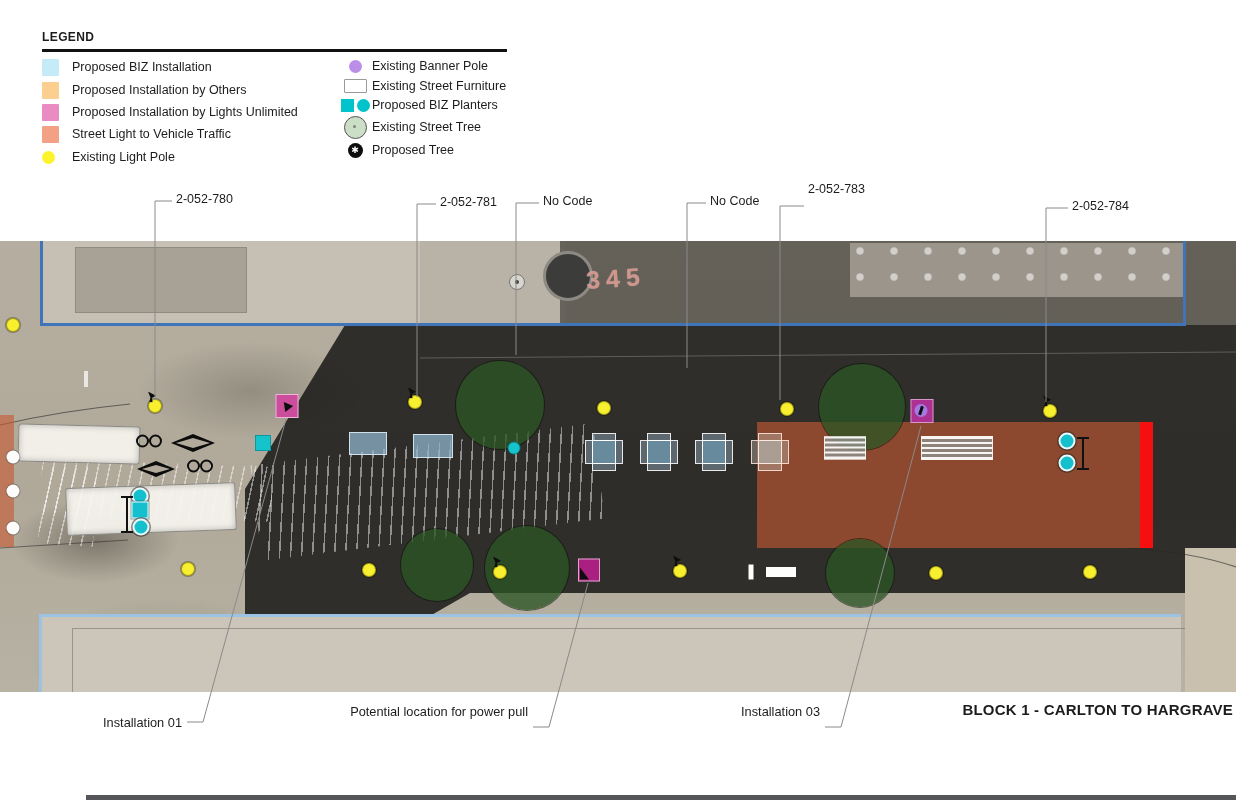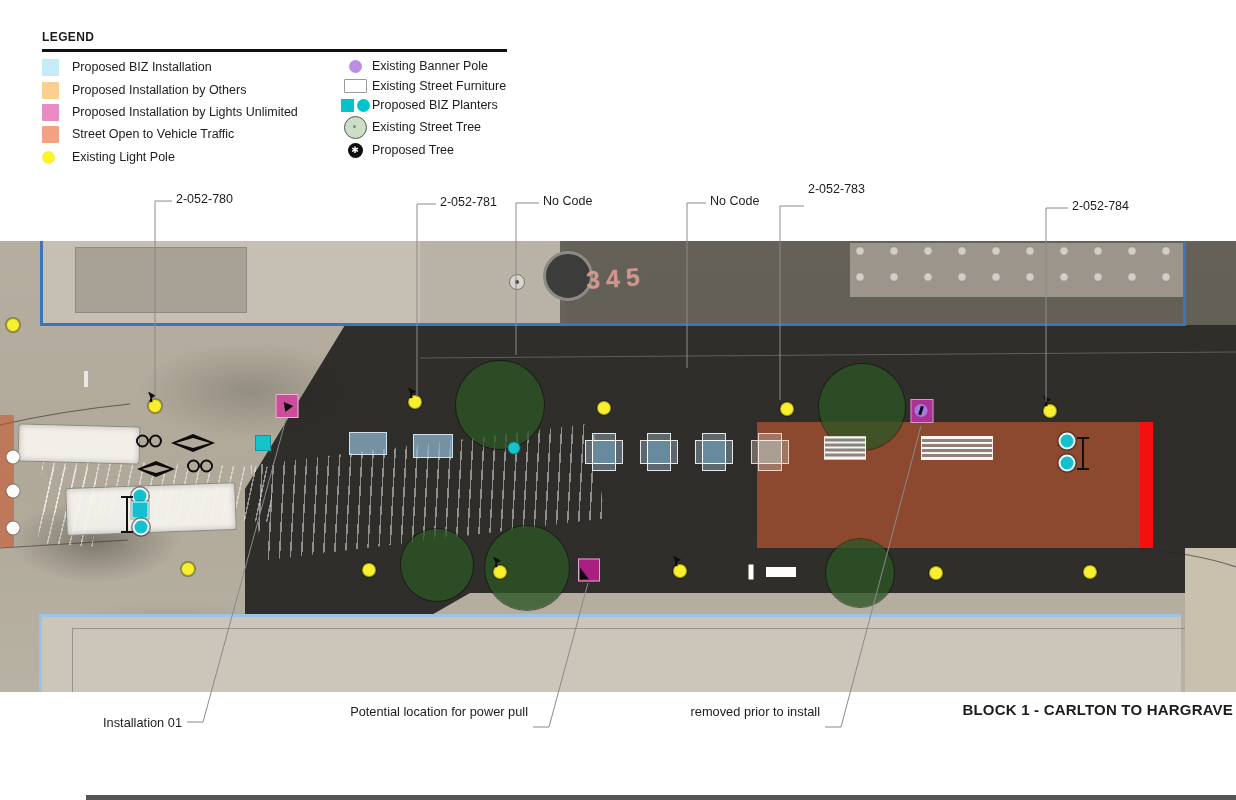--- a/index.html
+++ b/index.html
@@ -118,21 +118,21 @@
     <div class="lrow" style="left: 42px; top: 101px; position: absolute;">
       <span class="lmarkbox">
         <span class="sw" style="background: rgb(232, 140, 195);"></span>
       </span>
       <span class="llabel">Proposed Installation by Lights Unlimited</span>
     </div>
     <div class="lrow" style="left: 42px; top: 123px; position: absolute;">
       <span class="lmarkbox">
         <span class="sw" style="background: rgb(242, 161, 132);"></span>
       </span>
-      <span class="llabel">Street Open to Vehicle Traffic</span>
+      <span class="llabel">Street Light to Vehicle Traffic</span>
     </div>
     <div class="lrow" style="left: 42px; top: 146px; position: absolute;">
       <span class="lmarkbox">
         <span class="ldot" style="background: rgb(253, 243, 43);"></span>
       </span>
       <span class="llabel">Existing Light Pole</span>
     </div>
   </div>
 <div id="legend-col2">
     <div class="lrow lcol2" style="left: 338px; top: 55px; position: absolute;">
@@ -306,18 +306,18 @@
     <div class="co-top" style="left: 710px; top: 194px;">No Code</div>
     <div class="co-top" style="left: 808px; top: 182px;">2-052-783</div>
     <div class="co-top" style="left: 1072px; top: 199px;">2-052-784</div>
     <div class="co-bot" style="left: -158px; width: 340px; top: 716px;">
       <div>Installation 01</div>
     </div>
     <div class="co-bot" style="left: 188px; width: 340px; top: 705px;">
       <div>Potential location for power pull</div>
     </div>
     <div class="co-bot" style="left: 480px; width: 340px; top: 705px;">
-      <div>removed prior to install</div>
+      <div>Installation 03</div>
     </div>
   </div>
 
 <div id="block-title">BLOCK 1 - CARLTON TO HARGRAVE</div>
 <div id="bottom-bar"></div>
 
 </body></html>

